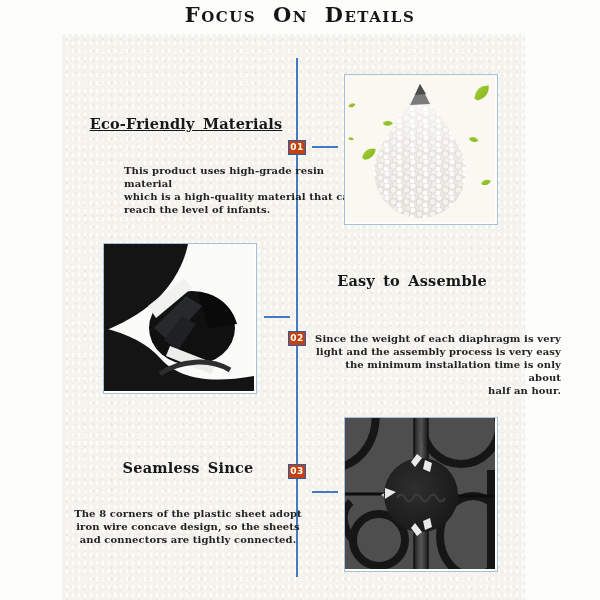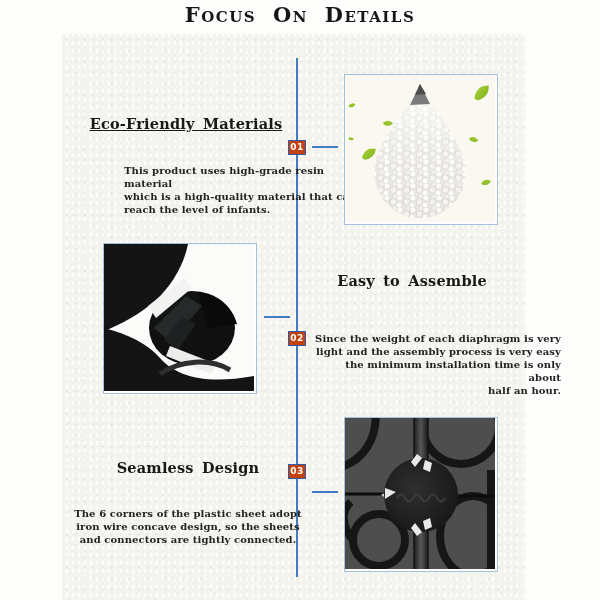--- a/index.html
+++ b/index.html
@@ -91,22 +91,22 @@
   <div class="body-text b1">This product uses high-grade resin material
 which is a high-quality material that can
 reach the level of infants.</div>
 
   <div class="heading h2">Easy to Assemble</div>
   <div class="body-text b2">Since the weight of each diaphragm is very
 light and the assembly process is very easy
 the minimum installation time is only about
 half an hour.</div>
 
-  <div class="heading h3">Seamless Design</div>
-  <div class="body-text b3">The 6 corners of the plastic sheet adopt
+  <div class="heading h3">Seamless Since</div>
+  <div class="body-text b3">The 8 corners of the plastic sheet adopt
 iron wire concave design, so the sheets
 and connectors are tightly connected.</div>
 
   <div class="figure f1">
     <svg width="150" height="147" viewBox="0 0 150 147">
       <defs>
         <pattern id="pellets" width="13" height="12" patternUnits="userSpaceOnUse">
           <rect width="13" height="12" fill="#e9e7e1"></rect>
           <circle cx="3" cy="3" r="3.2" fill="#fbfaf8" stroke="#d6d3cc" stroke-width="0.8"></circle>
           <circle cx="9.5" cy="7" r="3.4" fill="#f4f2ee" stroke="#d1cec7" stroke-width="0.8"></circle>

